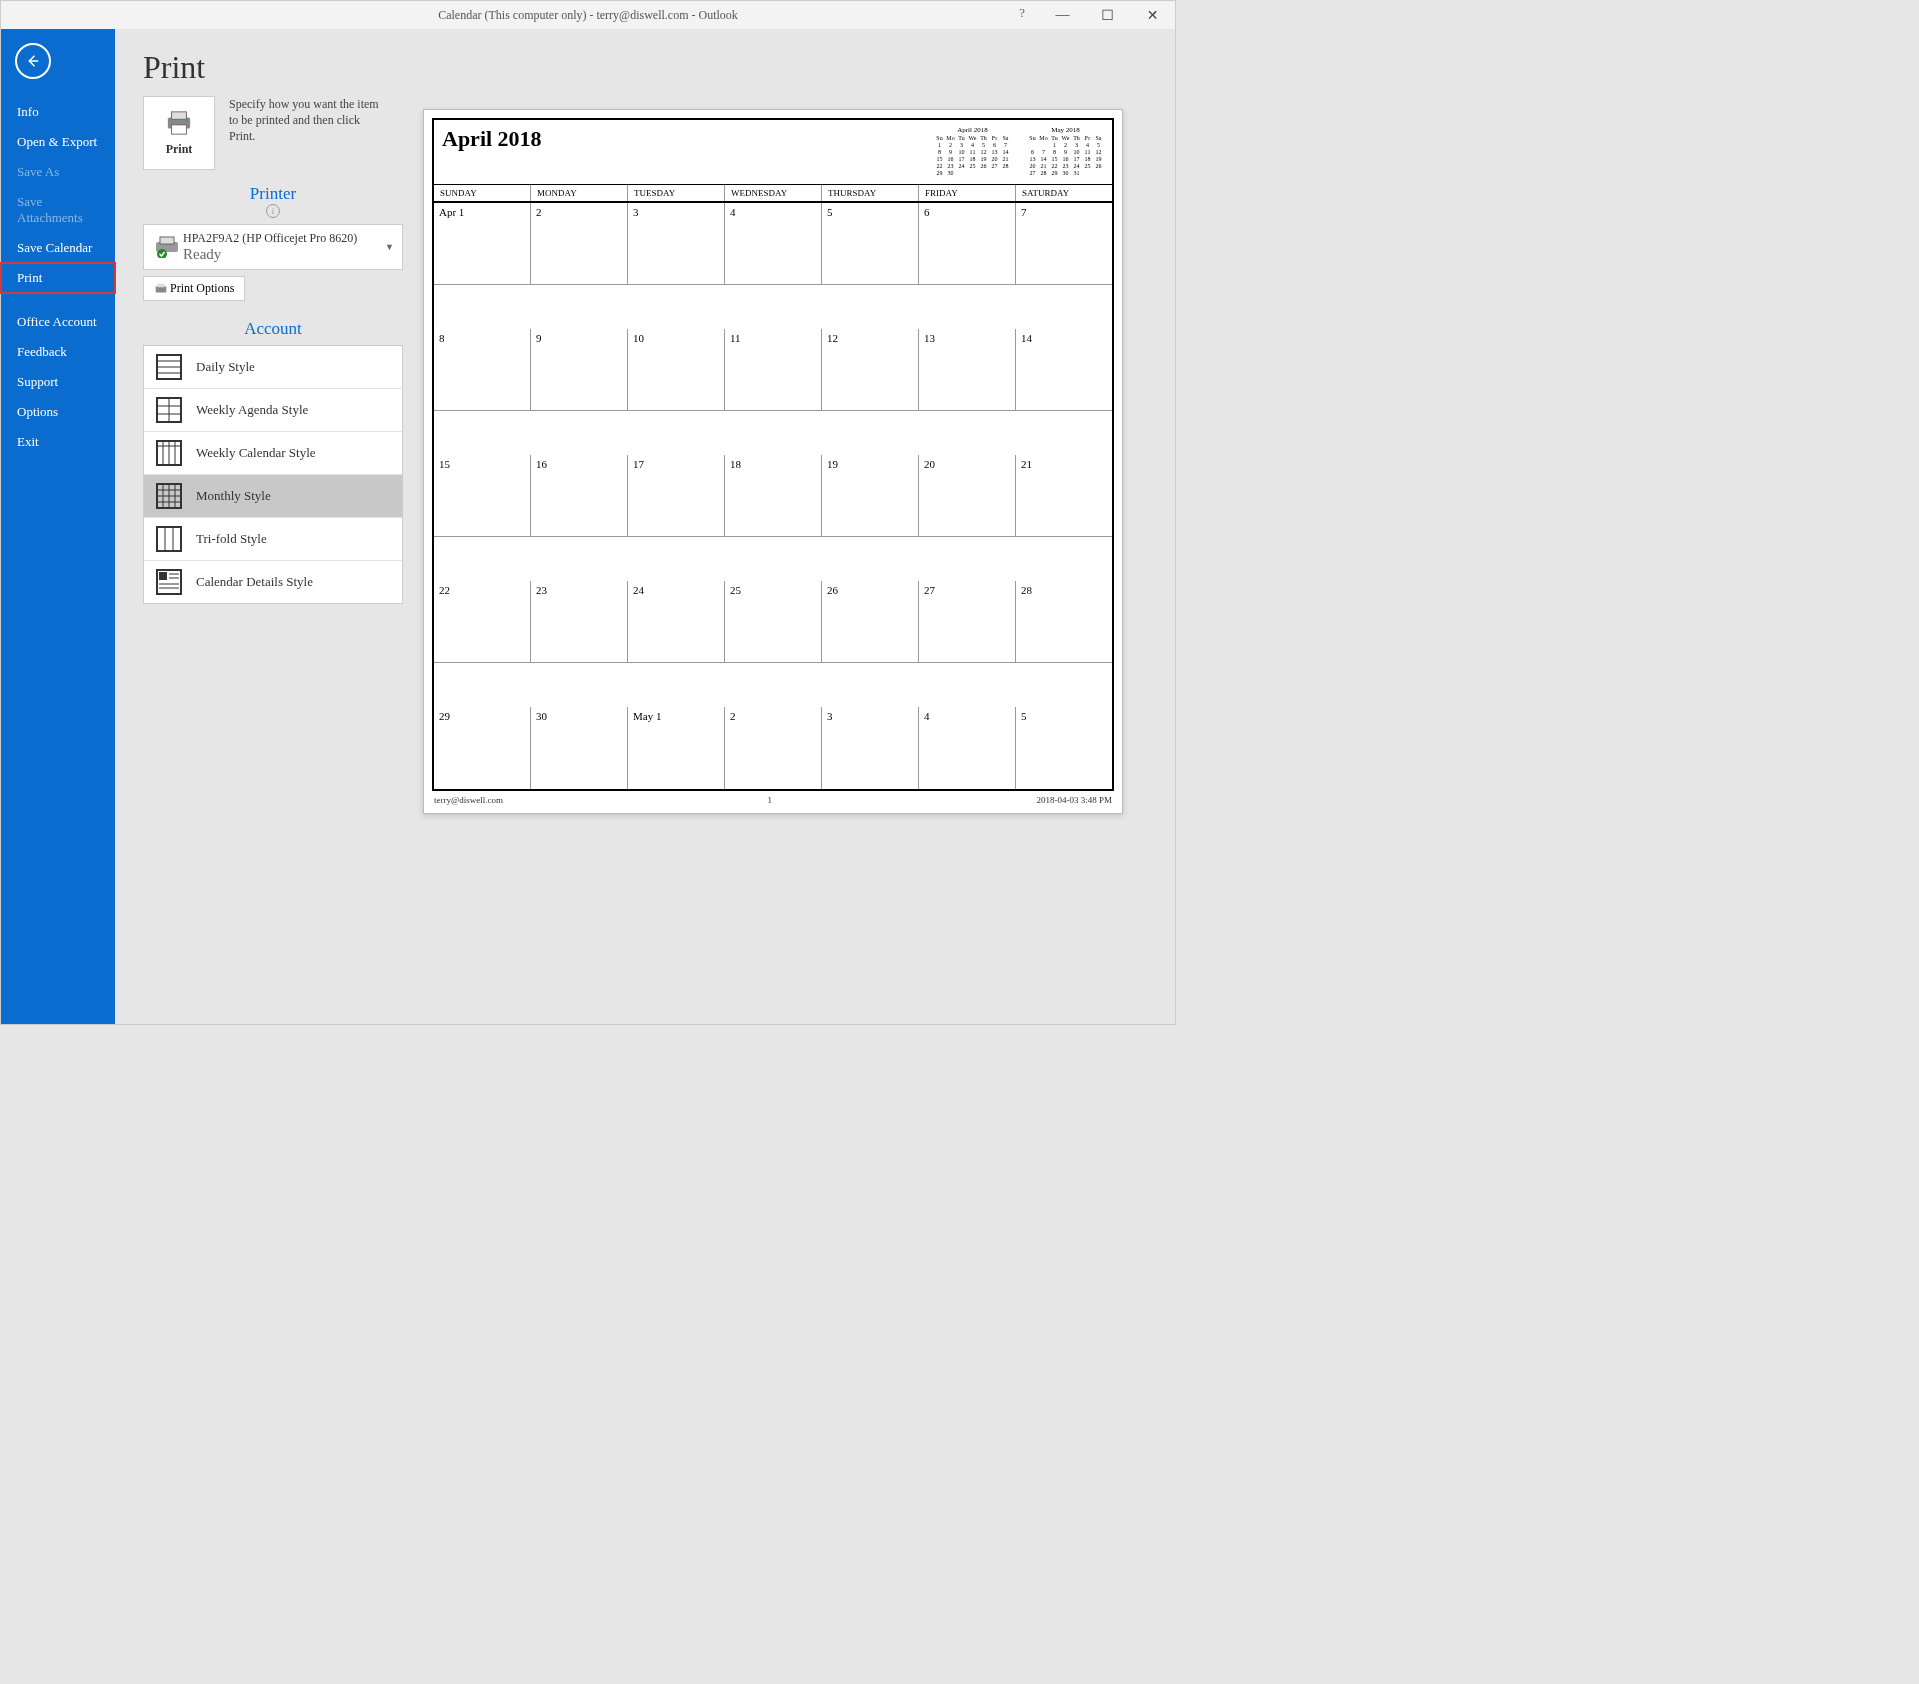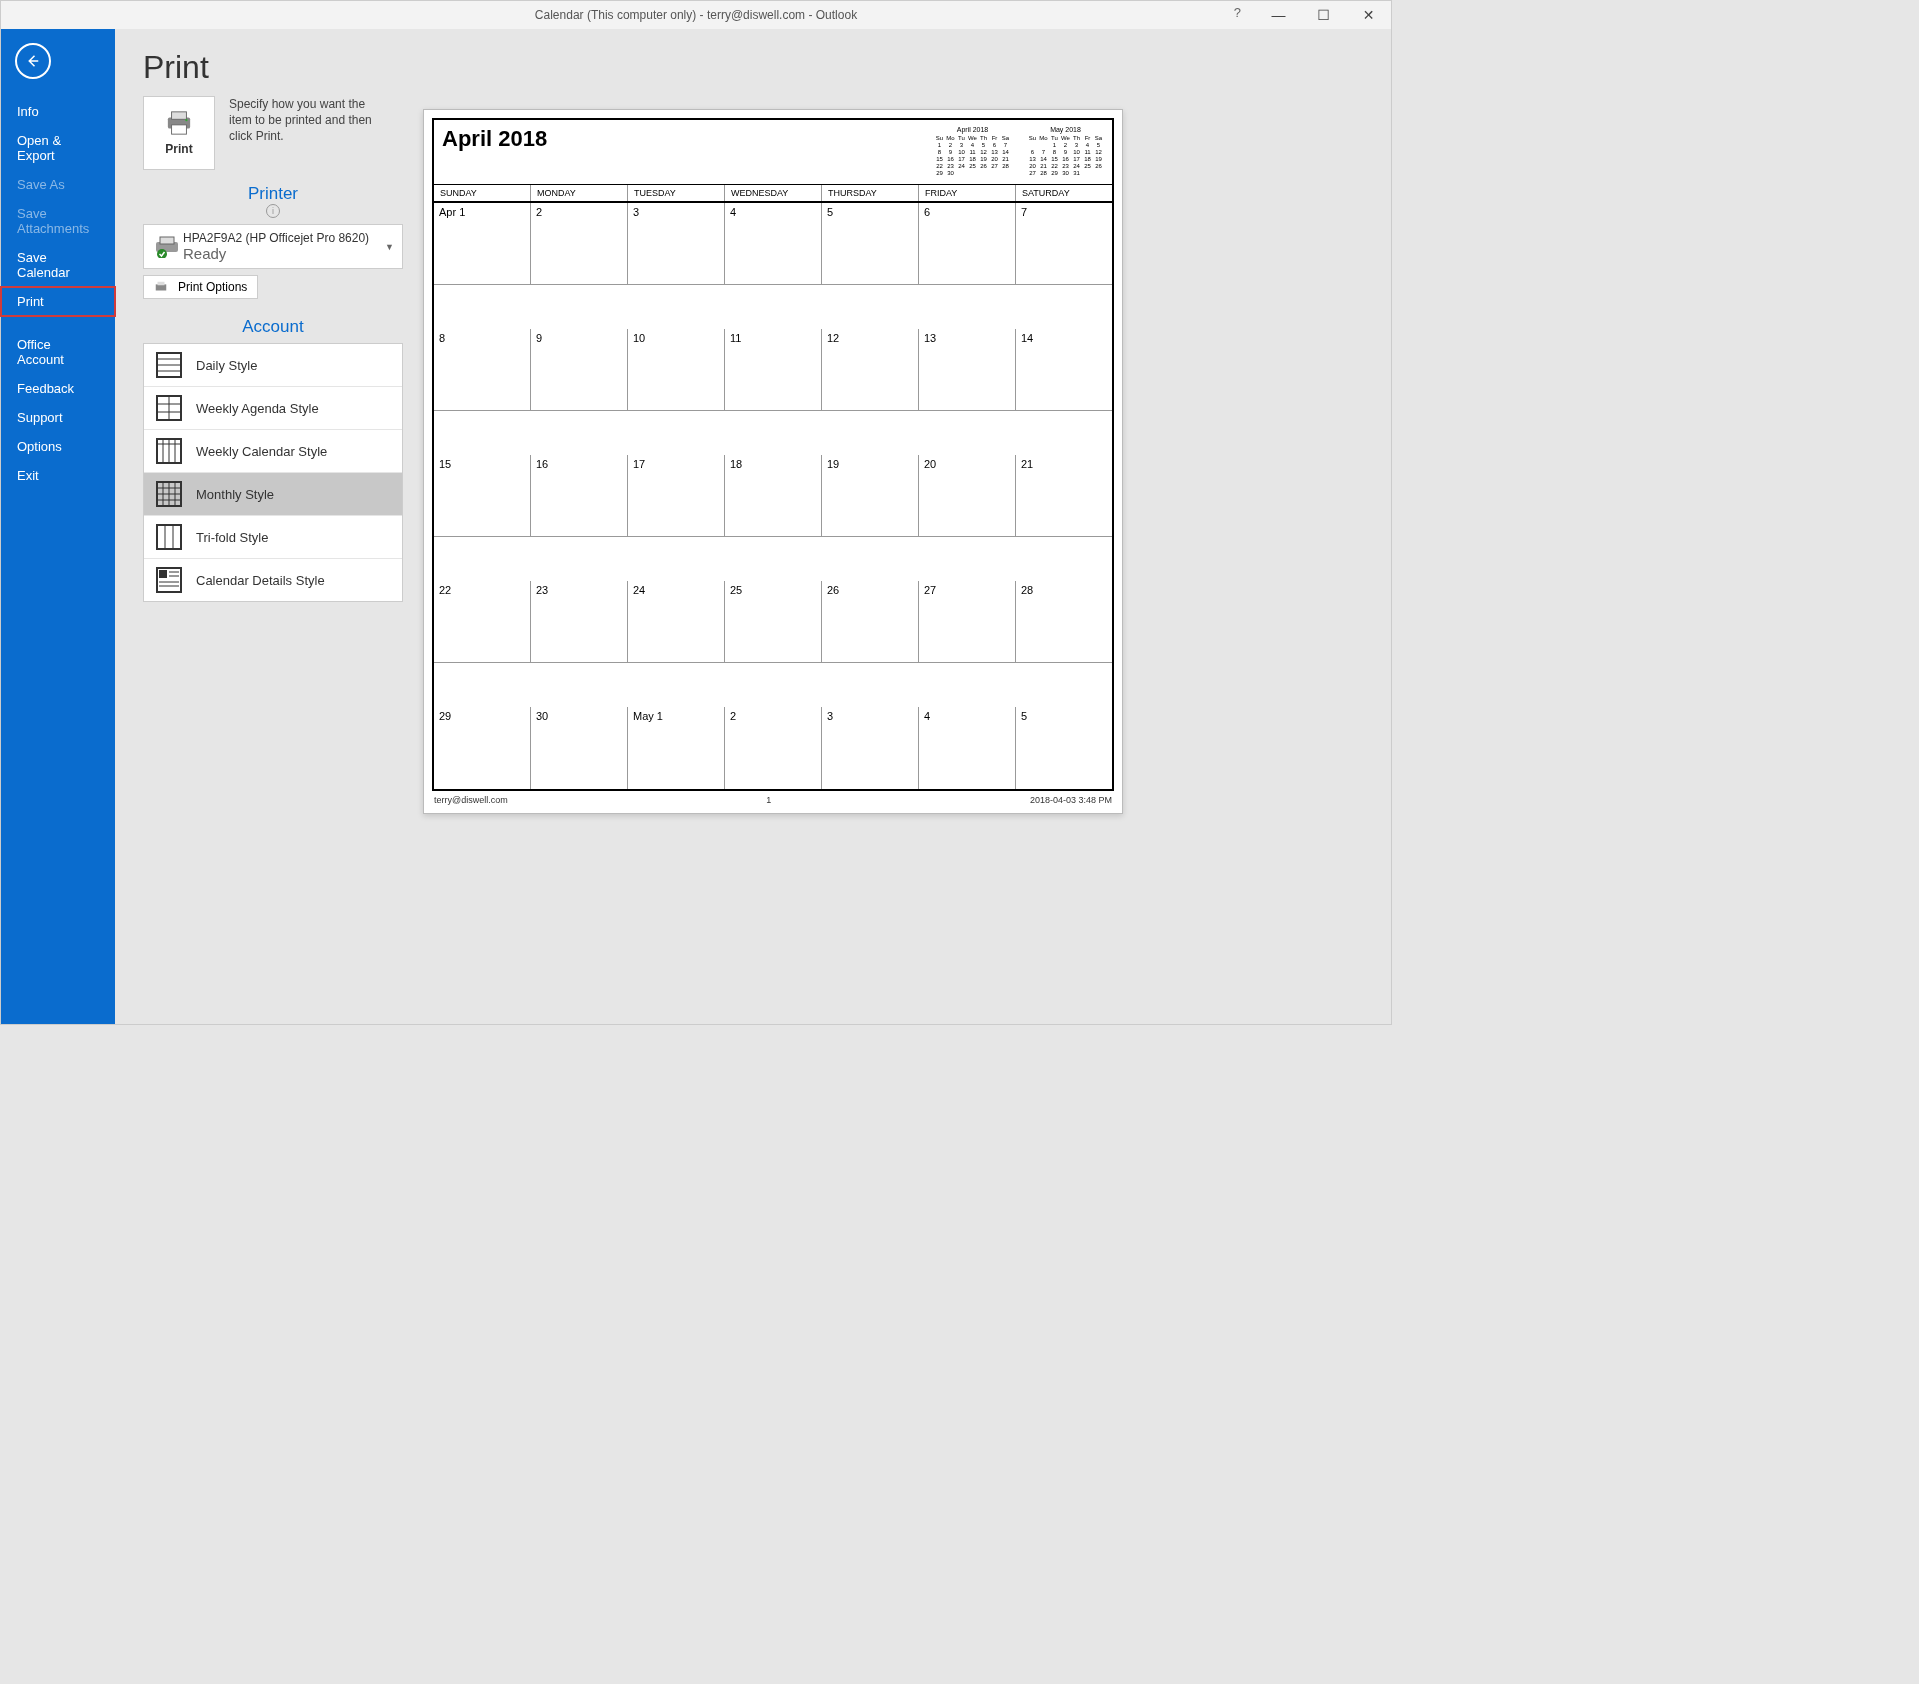--- a/index.html
+++ b/index.html
@@ -1,17 +1,17 @@
 <!DOCTYPE html>
 <html><head>
 <meta charset="utf-8">
 <style>
   * { box-sizing: border-box; margin: 0; padding: 0; }
   body { font-family: "Segoe UI", Arial, sans-serif; background: #e6e6e6; width: 1919px; height: 1684px; overflow: hidden; }
-  .window { width: 1392px; height: 1025px; background: #e6e6e6; position: relative; border: 1px solid #ccc; }
+  .window { width: 1176px; height: 1025px; background: #e6e6e6; position: relative; border: 1px solid #ccc; font-family: Liberation Serif, serif; }
   .titlebar { height: 28px; display: flex; align-items: center; justify-content: center; position: relative; background: #f3f3f3; }
   .titlebar-text { font-size: 12px; color: #555; }
   .titlebar-controls { position: absolute; right: 0; top: 0; display: flex; }
   .titlebar-ctl { width: 45px; height: 28px; display: flex; align-items: center; justify-content: center; color: #444; font-size: 14px; cursor: pointer; }
   .titlebar-help { position: absolute; right: 150px; top: 4px; color: #666; font-size: 13px; }
   .body { display: flex; height: calc(100% - 28px); }
   .sidebar { width: 114px; background: #0a6cce; color: white; display: flex; flex-direction: column; padding-top: 6px; }
   .back-btn { width: 36px; height: 36px; border: 2px solid #fff; border-radius: 50%; margin: 8px 0 18px 14px; display: flex; align-items: center; justify-content: center; cursor: pointer; }
   .back-btn svg { fill: none; stroke: #fff; stroke-width: 2; }
   .side-item { padding: 7px 16px; font-size: 13px; cursor: pointer; }
@@ -25,21 +25,21 @@
   .print-btn { width: 72px; height: 74px; border: 1px solid #ccc; background: #fff; display: flex; flex-direction: column; align-items: center; justify-content: center; gap: 6px; cursor: pointer; }
   .print-btn span { font-size: 12px; font-weight: 600; color: #333; }
   .print-desc { font-size: 12px; color: #444; max-width: 150px; line-height: 1.35; }
   .section-hdr { font-size: 17px; color: #0a6cce; font-weight: 400; margin: 8px 0 6px; display: flex; justify-content: space-between; align-items: center; flex-direction: column; }
   .info-icon { width: 14px; height: 14px; border: 1px solid #999; border-radius: 50%; font-size: 9px; color: #999; display: flex; align-items: center; justify-content: center; }
   .printer-sel { border: 1px solid #ccc; background: #fff; padding: 6px 10px; display: flex; gap: 1px; align-items: center; position: relative; margin-bottom: 6px; cursor: pointer; }
   .printer-ic { width: 28px; height: 22px; position: relative; }
   .printer-name { font-size: 12px; color: #333; }
   .printer-status { font-size: 15px; color: #666; }
   .dd-caret { position: absolute; right: 8px; top: 50%; transform: translateY(-50%); font-size: 9px; color: #666; }
-  .print-opts { border: 1px solid #ccc; background: #fff; padding: 4px 10px; font-size: 12px; display: inline-flex; align-items: center; gap: 10px; cursor: pointer; margin-bottom: 10px; }
+  .print-opts { border: 1px solid #ccc; background: #fff; padding: 4px 10px; font-size: 12px; display: inline-flex; align-items: center; gap: 2px; cursor: pointer; margin-bottom: 10px; }
   .styles { border: 1px solid #ccc; }
   .style-item { display: flex; align-items: center; gap: 14px; padding: 8px 12px; background: #fff; border-bottom: 1px solid #e5e5e5; font-size: 13px; color: #333; cursor: pointer; }
   .style-item:last-child { border-bottom: none; }
   .style-item.selected { background: #c8c8c8; }
   .style-ic { width: 26px; height: 26px; }
   .preview-col { flex: 1; padding: 0 20px; display: flex; align-items: flex-start; justify-content: flex-start; }
   .preview-page { width: 700px; background: #fff; border: 1px solid #bbb; margin-top: 60px; padding: 8px; box-shadow: 0 2px 6px rgba(0,0,0,0.15); }
   .cal-hdr { display: flex; justify-content: space-between; align-items: flex-start; border: 2px solid #000; border-bottom: none; padding: 6px 8px 8px; }
   .cal-title { font-size: 22px; font-weight: 700; }
   .mini-cals { display: flex; gap: 16px; }

